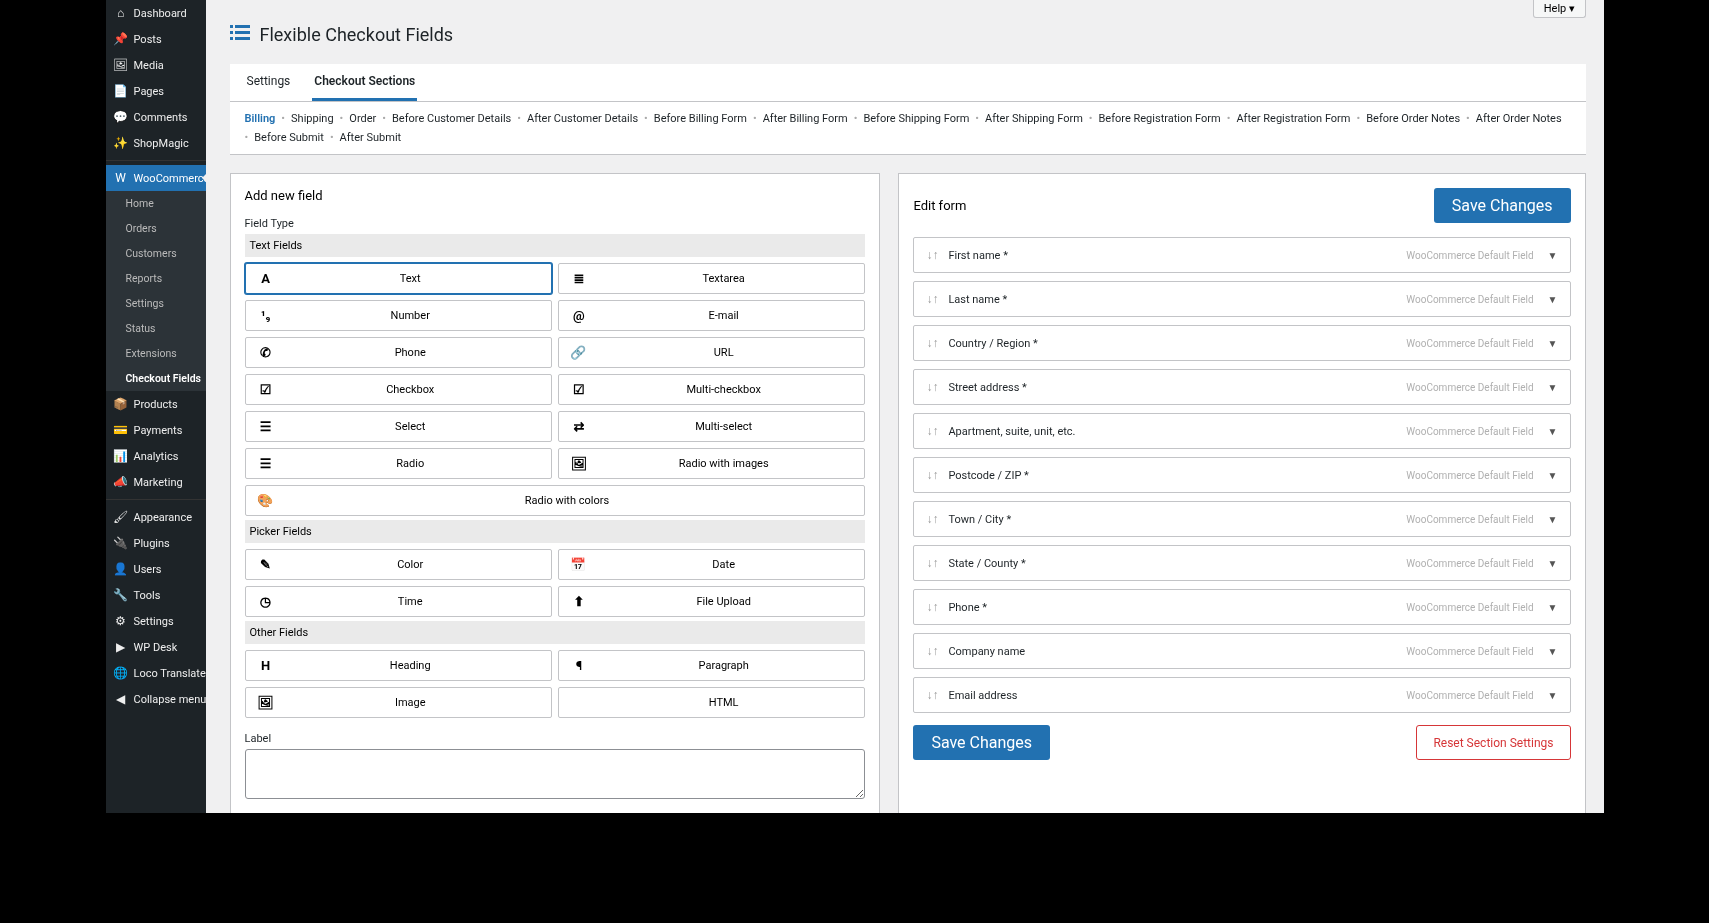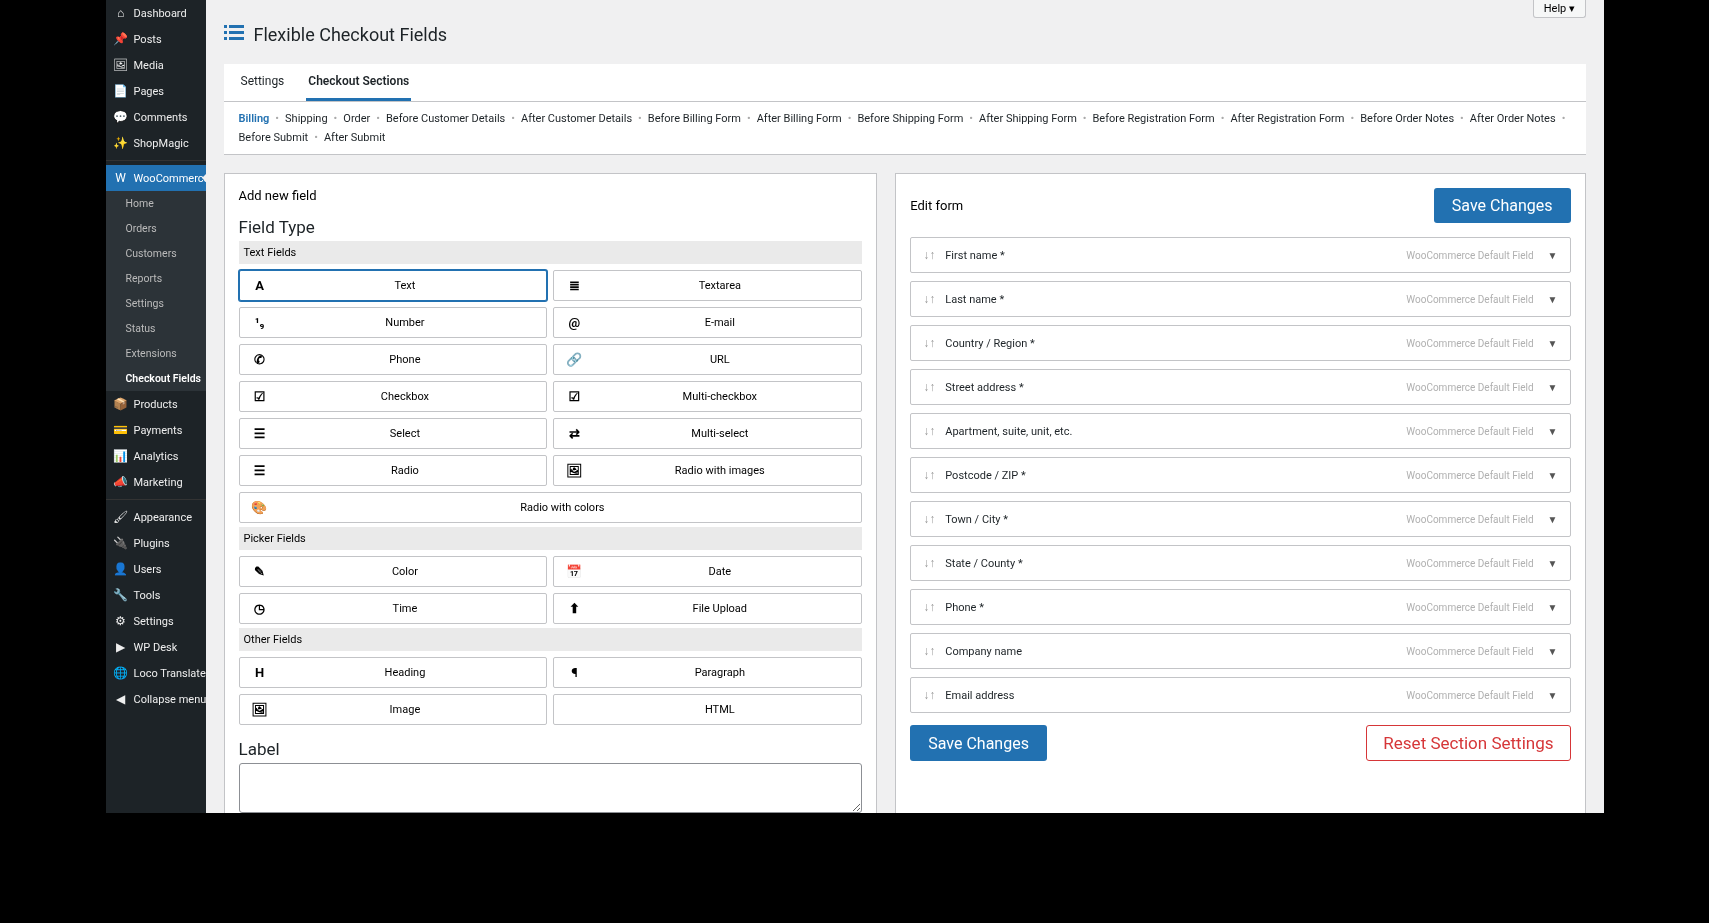--- a/index.html
+++ b/index.html
@@ -11,21 +11,21 @@
 .sidebar-item { display: flex; align-items: center; padding: 6px 8px; cursor: pointer; color: #eee; white-space: nowrap; }
 .sidebar-item.active { background: #2271b1; color: #fff; position: relative; }
 .sidebar-item.active::after { content: ""; position: absolute; right: 0; top: 50%; transform: translateY(-50%); border: 4px solid transparent; border-right-color: #f0f0f1; }
 .sidebar-sub { background: #2c3338; }
 .sidebar-sub .sidebar-item { padding-left: 20px; color: #bbb; font-size: 10.5px; }
 .sidebar-sub .sidebar-item.sub-active { color: #fff; font-weight: 600; }
 .sidebar-ico { width: 14px; height: 14px; margin-right: 6px; display: inline-flex; align-items: center; justify-content: center; flex-shrink: 0; font-size: 12px; }
 .sidebar-sep { border-top: 1px solid #333; margin: 4px 0; }
 
 
-.main { flex: 1; padding: 10px 18px 20px 18px; overflow: auto; position: relative; }
+.main { flex: 1; padding: 10px 18px 20px 18px; overflow: auto; position: relative; margin-left: 6px; }
 .help-tab { position: absolute; top: 0; right: 18px; background: #f6f7f7; border: 1px solid #c3c4c7; border-top: none; border-radius: 0 0 3px 3px; font-size: 11px; padding: 2px 10px; cursor: pointer; }
 
 .page-heading { display: flex; align-items: center; gap: 10px; margin: 12px 0 18px 0; }
 .page-heading-icon { color: #2271b1; font-size: 20px; }
 .page-heading h1 { font-size: 18px; font-weight: 400; color: #1d2327; }
 
 .tabs { display: flex; gap: 20px; border-bottom: 1px solid #c3c4c7; background: #fff; padding: 0 15px; }
 .tab { padding: 10px 2px; font-size: 12px; color: #1d2327; cursor: pointer; border-bottom: 3px solid transparent; }
 .tab.active { border-bottom-color: #2271b1; font-weight: 600; }
 
@@ -41,26 +41,26 @@
 .panel h2 { font-size: 13px; font-weight: 400; margin-bottom: 14px; }
 
 
 .ft-group-head { background: #eaeaea; font-size: 11px; padding: 5px; margin-top: 4px; }
 .ft-row { display: flex; gap: 6px; margin-top: 6px; }
 .ft-btn { flex: 1; border: 1px solid #c3c4c7; display: flex; align-items: center; padding: 7px 10px; font-size: 11px; cursor: pointer; background: #fff; border-radius: 2px; }
 .ft-btn.selected { border-color: #2271b1; box-shadow: 0 0 0 1px #2271b1; }
 .ft-icon { width: 20px; display: inline-flex; justify-content: center; margin-right: 4px; font-size: 13px; font-weight: bold; }
 .ft-label { flex: 1; text-align: center; }
 
-.form-label { font-size: 17px; color: #1d2327; margin-top: 14px; margin-bottom: 4px; display: block; }
+.form-label { font-size: 11px; color: #1d2327; margin-top: 14px; margin-bottom: 4px; display: block; }
 .textarea, .textinput { width: 100%; border: 1px solid #8c8f94; border-radius: 3px; padding: 6px; font-size: 12px; }
 .textarea { height: 50px; resize: both; }
 
 .btn-primary { background: #2271b1; color: #fff; border: none; padding: 8px 18px; font-size: 16px; border-radius: 3px; cursor: pointer; }
-.btn-danger-outline { background: #fff; color: #d63638; border: 1px solid #d63638; padding: 7px 16px; font-size: 17px; border-radius: 3px; cursor: pointer; }
+.btn-danger-outline { background: #fff; color: #d63638; border: 1px solid #d63638; padding: 7px 16px; font-size: 12px; border-radius: 3px; cursor: pointer; }
 
 
 .edit-head { display: flex; justify-content: space-between; align-items: center; margin-bottom: 14px; }
 .edit-head h2 { margin: 0; }
 
 .field-row { border: 1px solid #c3c4c7; display: flex; align-items: center; padding: 10px 12px; margin-bottom: 8px; font-size: 11px; cursor: move; border-radius: 2px; }
 .field-row .drag { color: #9a9a9a; margin-right: 10px; font-size: 12px; }
 .field-row .fname { flex: 1; color: #1d2327; }
 .field-row .ftype { color: #b0b0b0; font-size: 10px; margin-right: 14px; }
 .field-row .chev { color: #555; font-size: 10px; }

